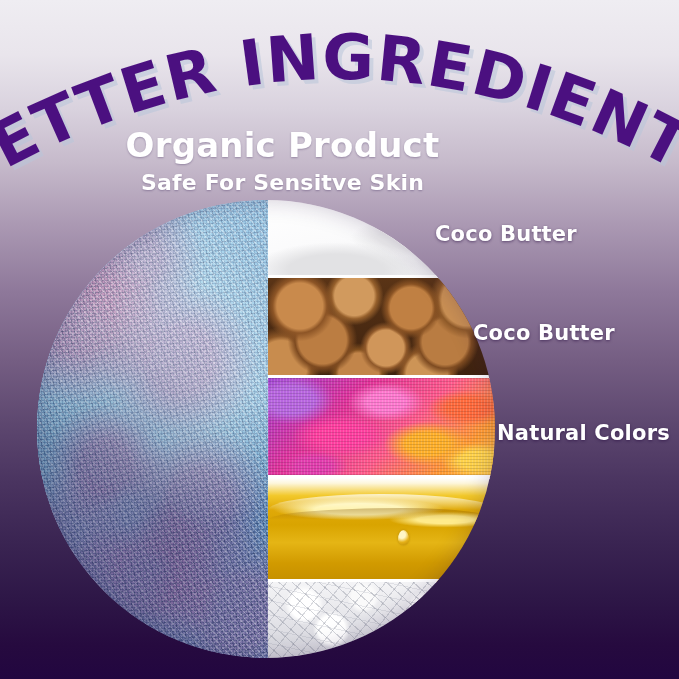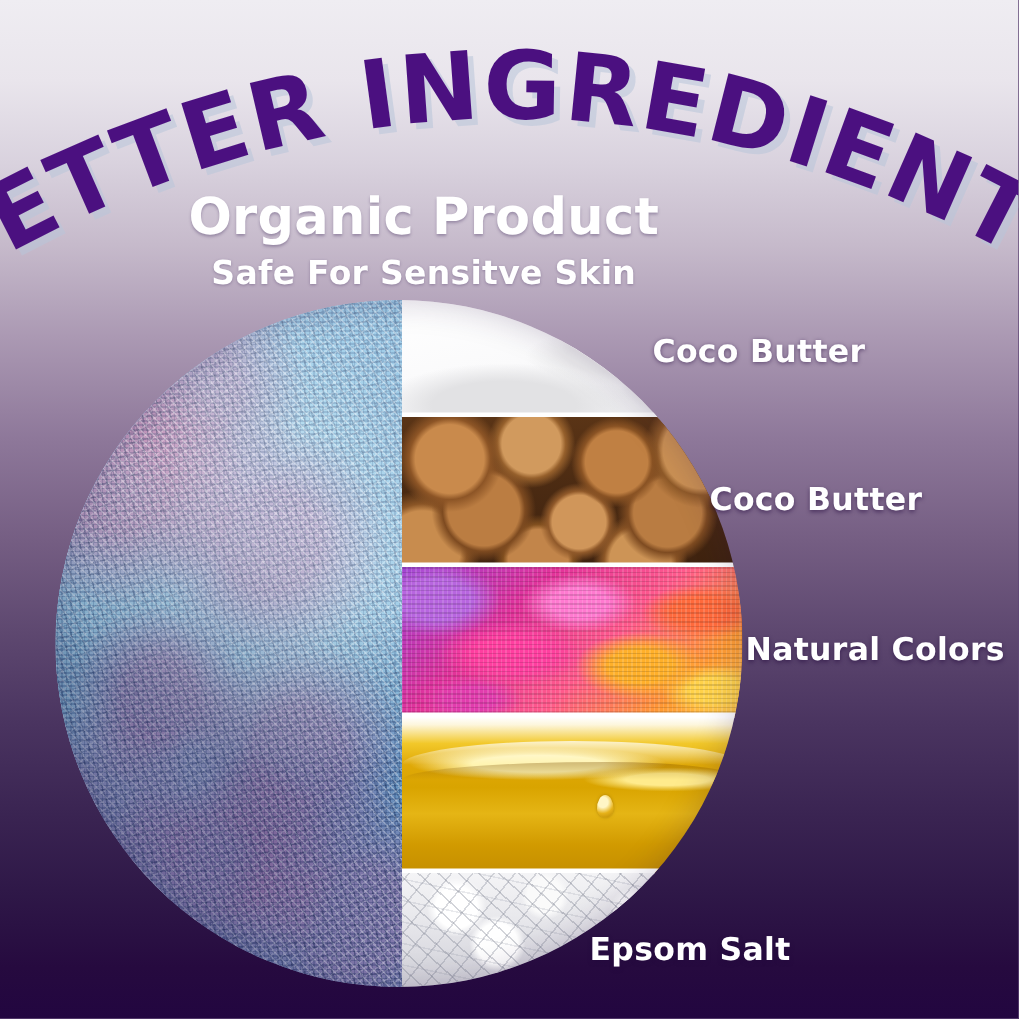--- a/index.html
+++ b/index.html
@@ -261,15 +261,14 @@
         <div id="saltGrain"></div>
       </div>
     </div>
 
     <div id="bombRim"></div>
   </div>
 
   <div class="ingLabel" id="lbl0">Coco Butter</div>
   <div class="ingLabel" id="lbl1">Coco Butter</div>
   <div class="ingLabel" id="lbl2">Natural Colors</div>
-  <div class="ingLabel" id="lbl4">Epsom Salt</div>
 
 </div>
 
 </body></html>

